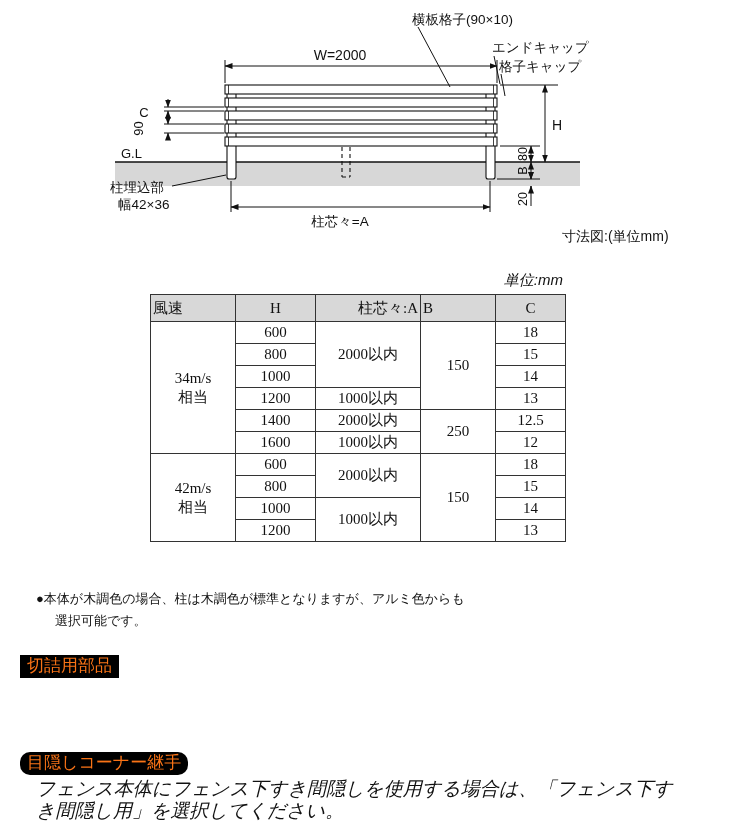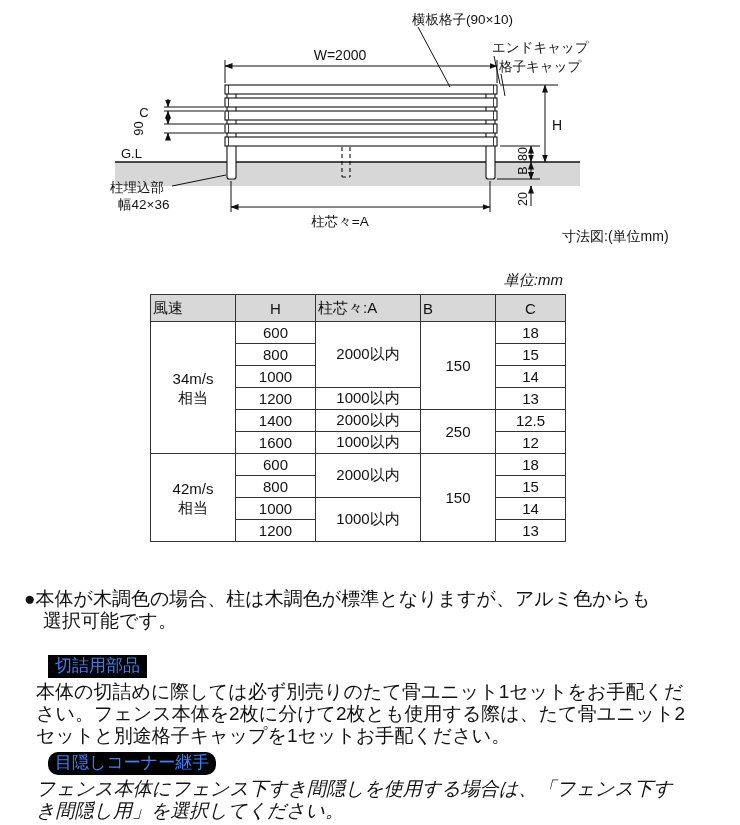--- a/index.html
+++ b/index.html
@@ -8,32 +8,32 @@
     font-family:"Liberation Sans","DejaVu Sans",sans-serif;color:#111;
     overflow:hidden;
   }
   .diagram{position:absolute;top:0;left:0;}
   .diagram text{font-family:"Liberation Sans","DejaVu Sans",sans-serif;fill:#111;stroke:none;}
   .unit-label{position:absolute;top:271px;left:0;width:563px;text-align:right;font-size:15px;font-style:italic;}
   table.spec{
     position:absolute;top:294px;left:150px;border-collapse:collapse;
     table-layout:fixed;width:415px;font-size:15px;color:#111;
   }
-  table.spec th,table.spec td{border:1px solid #333;padding:0 2px;}
+  table.spec th,table.spec td{border:1px solid #333;padding:0 2px;font-family:Liberation Serif, serif;}
   table.spec thead th{background:#d8d8d8;height:26px;font-weight:normal;}
   table.spec tbody td{height:21px;text-align:center;}
   th.h-left{text-align:left;padding-left:10px;}
-  th.h-left2{text-align:left;padding-left:8px;}
+  th.h-left2{text-align:right;padding-left:8px;}
   th.h-left3{text-align:left;padding-left:15px;}
   th.h-center{text-align:center;}
   td.wind{white-space:pre-line;line-height:19px;}
-  .notes{position:absolute;left:24px;top:588px;width:694px;font-size:19px;line-height:22px;}
+  .notes{position:absolute;left:36px;top:588px;width:694px;font-size:13px;line-height:22px;}
   .bullet{white-space:pre-line;padding-left:19px;text-indent:-19px;}
   .badge{
-    position:absolute;left:48px;display:inline-block;background:#000;color:#3b82f6;
+    position:absolute;left:20px;display:inline-block;background:#000;color:#f97316;
     font-size:17px;line-height:20px;padding:1px 7px 2px 7px;
   }
   .para{position:absolute;left:36px;width:694px;font-size:19px;line-height:22px;white-space:pre-line;}
   .badge1{top:655px;}
   .para1{top:681px;}
   .badge2{top:752px;border-radius:10px;}
   .para2{top:778px;font-style:italic;}
 </style>
 </head>
 <body>
@@ -217,21 +217,18 @@
       </tr>
     </tbody>
   </table>
 
   <div class="notes">
     <div class="bullet">●本体が木調色の場合、柱は木調色が標準となりますが、アルミ色からも
 選択可能です。</div>
   </div>
 
   <div class="badge badge1">切詰用部品</div>
-  <div class="para para1">本体の切詰めに際しては必ず別売りのたて骨ユニット1セットをお手配くだ
-さい。フェンス本体を2枚に分けて2枚とも使用する際は、たて骨ユニット2
-セットと別途格子キャップを1セットお手配ください。</div>
 
   <div class="badge badge2">目隠しコーナー継手</div>
   <div class="para para2">フェンス本体にフェンス下すき間隠しを使用する場合は、「フェンス下す
 き間隠し用」を選択してください。</div>
 
 </div>
 
 </body></html>

